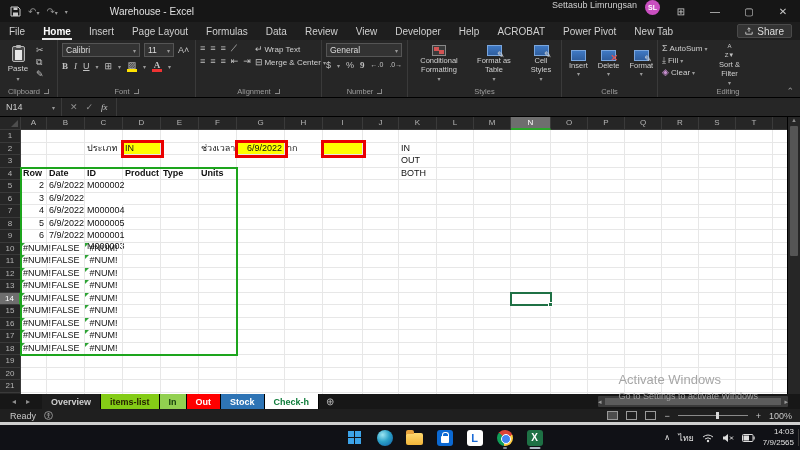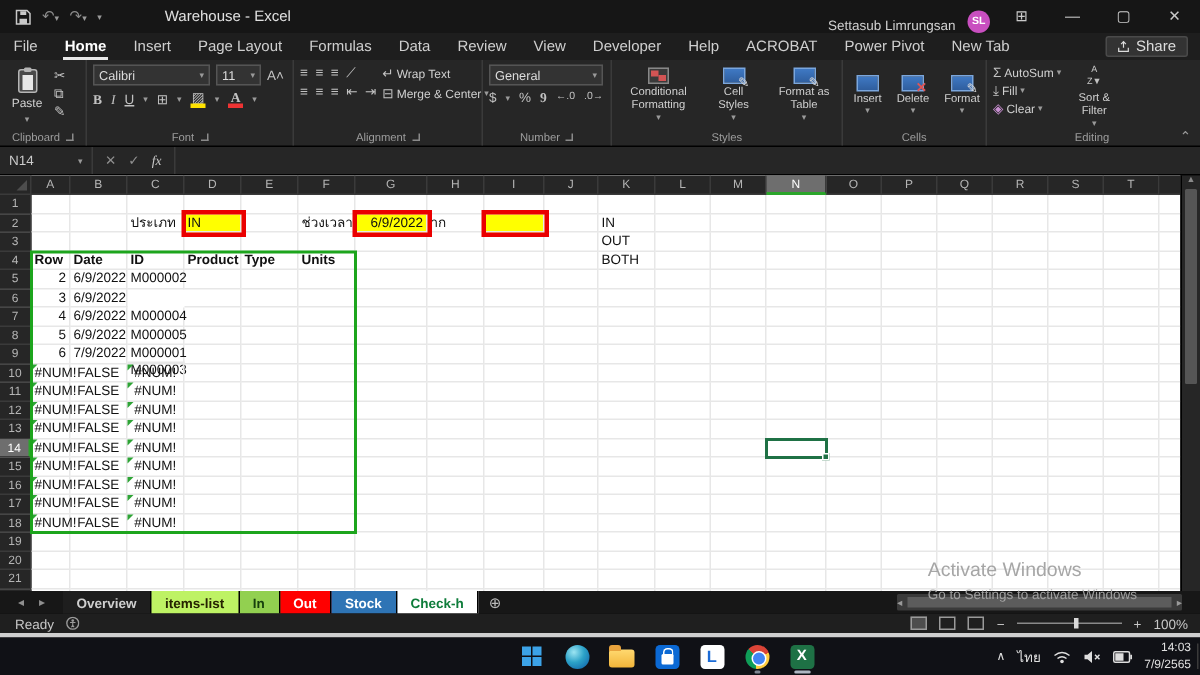--- a/index.html
+++ b/index.html
@@ -7,21 +7,21 @@
   body{font-family:"Liberation Sans",sans-serif;background:#000;position:relative}
   .screen{position:absolute;inset:0;width:800px;height:450px;overflow:hidden}
 
   
   #titlebar{position:absolute;top:0;left:0;width:800px;height:22px;background:#161616;display:flex;align-items:center;color:#d6d6d6;font-size:10px}
   .qat{display:flex;align-items:center;gap:7px;padding:0 10px}
   .qat .dim{color:#8a8a8a;font-size:10px}
   .caret{font-size:6px;color:#9a9a9a}
   #title-text{margin-left:32px;white-space:nowrap;color:#e0e0e0}
   #search-box{position:absolute;left:296px;top:3px;width:220px;height:16px;background:#3b3b3b;border-radius:3px;display:flex;align-items:center;gap:6px;padding:0 8px;color:#c9c9c9}
-  .tb-right{position:absolute;right:0;top:0;height:22px;display:flex;align-items:flex-end;gap:8px;padding-right:4px}
+  .tb-right{position:absolute;right:0;top:0;height:22px;display:flex;align-items:flex-start;gap:8px;padding-right:4px}
   #avatar{width:15px;height:15px;border-radius:50%;background:#C94FC0;color:#fff;font-size:7px;display:flex;align-items:center;justify-content:center;font-weight:bold}
   .winbtn{width:26px;height:22px;display:flex;align-items:center;justify-content:center;color:#c9c9c9;font-size:10px}
 
   
   #menubar{position:absolute;top:22px;left:0;width:800px;height:18px;background:#1e1e1e;display:flex;align-items:center;font-size:10px;color:#cfcfcf}
   #menu-items{display:flex;height:100%}
   .mitem{padding:0 9px;display:flex;align-items:center;height:100%;position:relative;white-space:nowrap}
   .mitem.active{color:#fff;font-weight:bold}
   .mitem.active::after{content:"";position:absolute;left:8px;right:8px;bottom:0;height:2px;background:#e8e8e8}
   #share-btn{margin-left:auto;margin-right:8px;background:#333;border:1px solid #4a4a4a;border-radius:2px;height:14px;display:flex;align-items:center;gap:4px;padding:0 7px;color:#ddd}
@@ -291,26 +291,26 @@
     </div>
 
     <div class="rgroup" style="width:154px;justify-content:space-around">
       <div class="rbtn2">
         <span class="i-cf"></span>
         <span style="width:48px">Conditional Formatting</span>
           <span class="caret">▾</span>
       </div>
       <div class="rbtn2">
         <span class="tbl-ic pen"></span>
-        <span style="width:32px">Cell Styles</span>
+        <span style="width:42px">Format as Table</span>
           <span class="caret">▾</span>
       </div>
       <div class="rbtn2">
         <span class="tbl-ic pen"></span>
-        <span style="width:42px">Format as Table</span>
+        <span style="width:32px">Cell Styles</span>
           <span class="caret">▾</span>
       </div>
       <div class="rlabel">
           <span>Styles</span>
         </div>
     </div>
 
     <div class="rgroup" style="width:96px;justify-content:space-around">
       <div class="rbtn2">
         <span class="tbl-ic"></span>
@@ -947,21 +947,21 @@
     <div class="l2">Go to Settings to activate Windows</div>
   </div>
 
   <div id="tabbar">
     <div class="tabnav">
       <span>◂</span>
       <span>▸</span>
     </div>
     <div id="tab-list">
         <div class="stab" style="background: rgb(30, 30, 30); color: rgb(207, 207, 207);">Overview</div>
-        <div class="stab" style="background: #bef264; color: rgb(38, 34, 0);">items-list</div>
+        <div class="stab" style="background: #84cc16; color: rgb(38, 34, 0);">items-list</div>
         <div class="stab" style="background: rgb(146, 208, 80); color: rgb(23, 64, 13);">In</div>
         <div class="stab" style="background: rgb(255, 0, 0); color: rgb(255, 255, 255);">Out</div>
         <div class="stab" style="background: rgb(46, 116, 181); color: rgb(255, 255, 255);">Stock</div>
         <div class="stab active" style="background: rgb(255, 255, 255); color: rgb(14, 124, 58);">Check-h</div>
       </div>
     <div id="newsheet">⊕</div>
   </div>
   <div id="hscroll">◂<div class="thm"></div>▸</div>
 
   <div id="statusbar">

